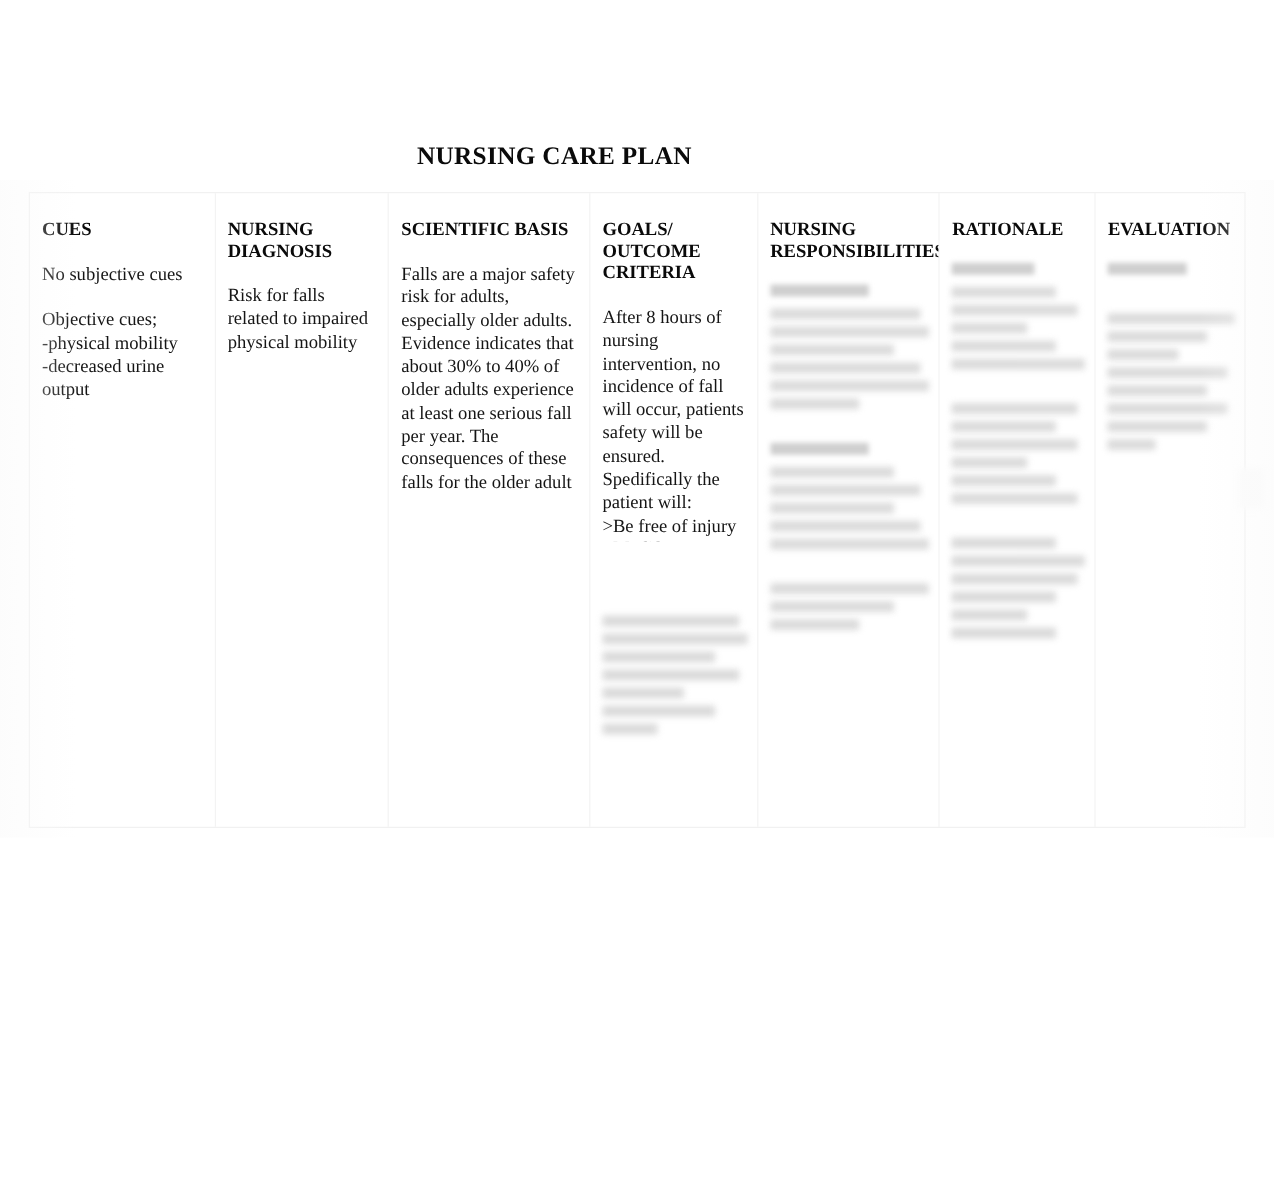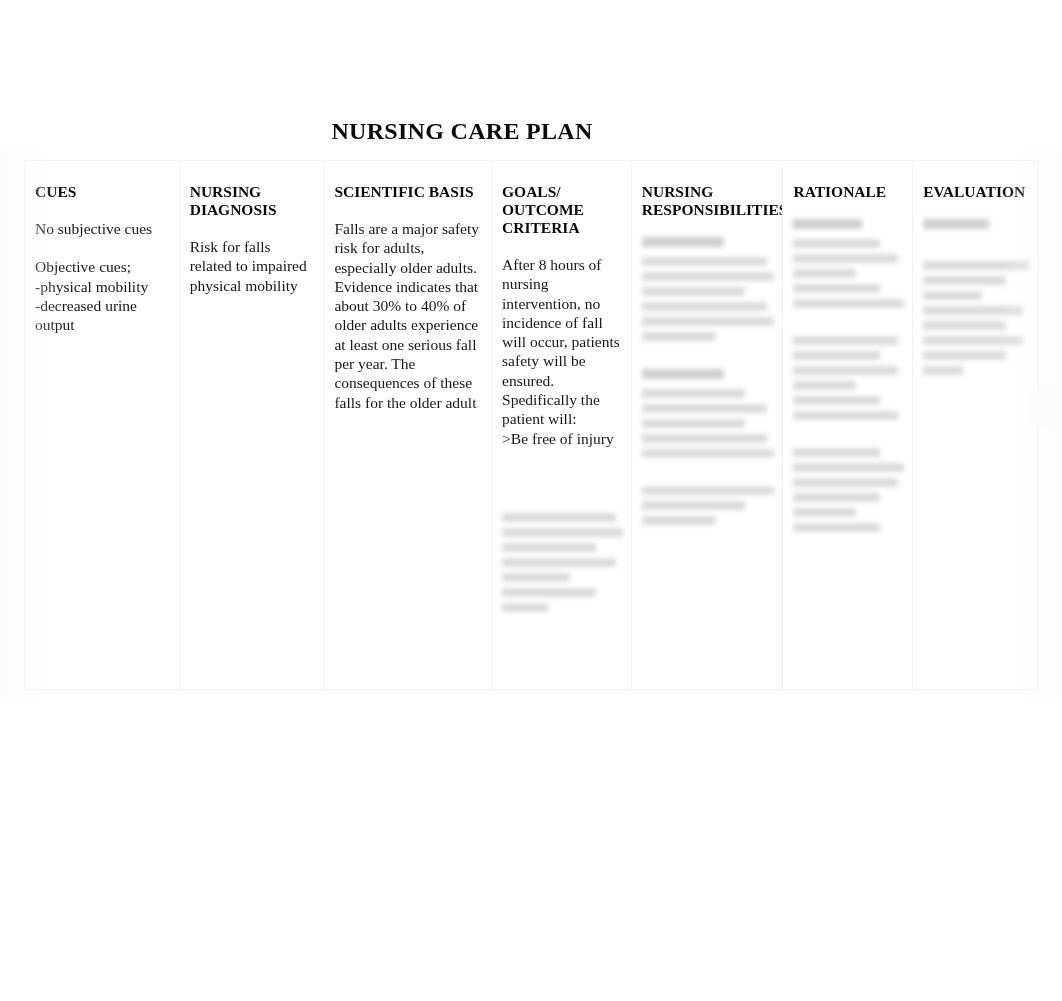--- a/index.html
+++ b/index.html
@@ -16,21 +16,21 @@
     overflow: hidden;
   }
 
   
   .doc-title {
     position: absolute;
     left: 0;
     top: 118px;
     width: 924px;
     text-align: center;
-    font-size: 24px;
+    font-size: 21px;
     font-weight: bold;
     letter-spacing: 0.3px;
     color: #0a0a0a;
   }
 
   
   .care-table {
     position: absolute;
     left: 24px;
     top: 160px;

